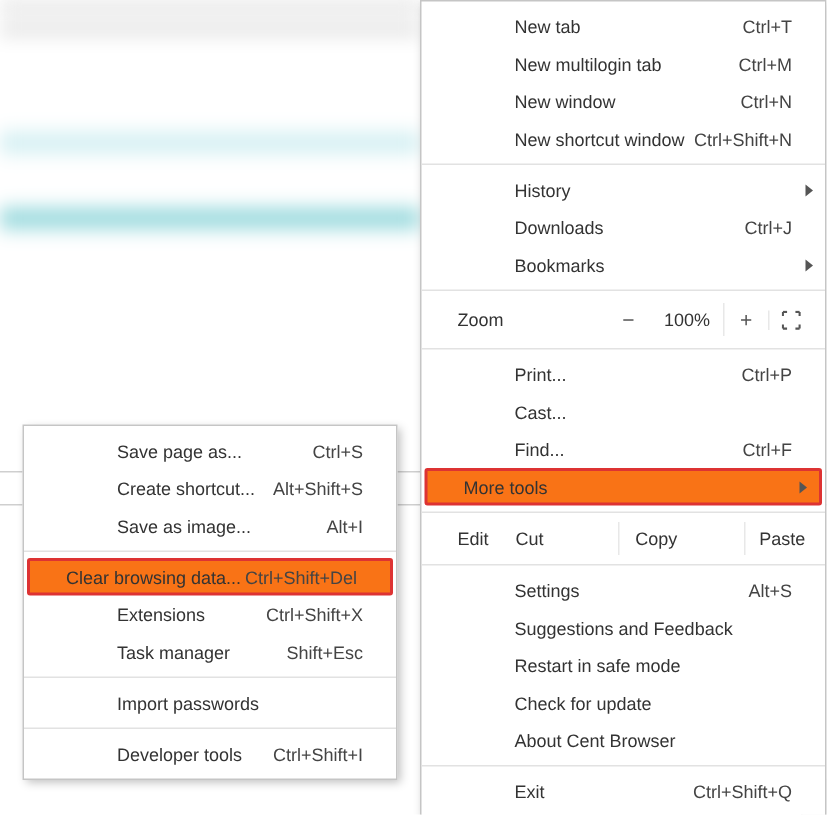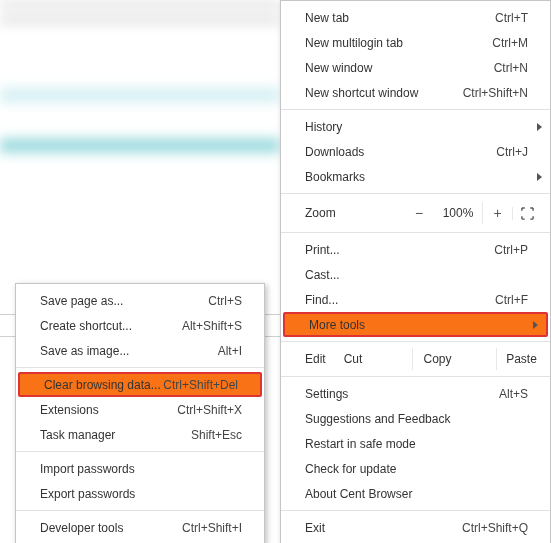--- a/index.html
+++ b/index.html
@@ -44,20 +44,21 @@
     width: 250px;
     z-index: 5;
   }
   .item {
     display: flex;
     align-items: center;
     height: 25px;
     padding: 0 22px 0 24px;
     cursor: default;
     position: relative;
+    margin-left: 38px;
   }
   .item.hover { background: #f97316; }
   .item .label { flex: 1; }
   .item .shortcut { color: #444; font-size: 12px; }
   .item .arrow {
     position: absolute; right: 8px; top: 50%;
     transform: translateY(-50%);
     width: 0; height: 0;
     border-top: 4px solid transparent;
     border-bottom: 4px solid transparent;
@@ -277,23 +278,20 @@
       <div class="item">
         <span class="label">Task manager</span>
         <span class="shortcut">Shift+Esc</span>
       </div>
     </div>
   <div class="sep"></div>
   <div id="sm-g3">
       <div class="item">
         <span class="label">Import  passwords</span>
       </div>
-      <div class="item">
-        <span class="label">Export  passwords</span>
-      </div>
     </div>
   <div class="sep"></div>
   <div id="sm-g4">
       <div class="item">
         <span class="label">Developer tools</span>
         <span class="shortcut">Ctrl+Shift+I</span>
       </div>
     </div>
 </div>
 

